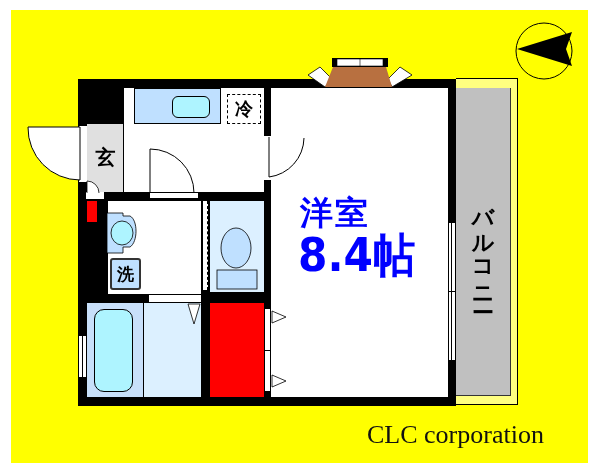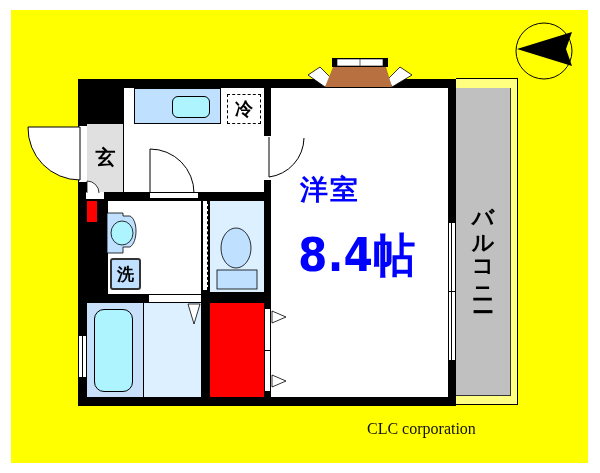--- a/index.html
+++ b/index.html
@@ -2,21 +2,21 @@
 <html><head>
 <meta charset="utf-8">
 <style>
   html,body{margin:0;padding:0;background:#fff;}
   body{width:600px;height:473px;position:relative;overflow:hidden;font-family:"DejaVu Sans",sans-serif;}
   .abs{position:absolute;}
   .yellow{left:11px;top:10px;width:577px;height:453px;background:#ffff00;}
   .blk{background:#000;}
   .wht{background:#fff;}
   .label{position:absolute;font-weight:bold;color:#000;display:flex;align-items:center;justify-content:center;}
-  .company{position:absolute;left:367px;top:420px;font-family:"Liberation Serif","DejaVu Serif",serif;font-size:16px;color:#111;letter-spacing:0px;white-space:nowrap;}
+  .company{position:absolute;left:367px;top:420px;font-family:"Liberation Serif","DejaVu Serif",serif;font-size:26px;color:#111;letter-spacing:0px;white-space:nowrap;}
   .room-title{position:absolute;color:#0000ff;font-weight:bold;font-family:"DejaVu Sans",sans-serif;line-height:1;white-space:nowrap;}
   svg{position:absolute;overflow:visible;}
 </style>
 </head>
 <body>
 
 <div class="abs yellow"></div>
 
 <svg style="left:515px;top:22px;width:60px;height:60px;" viewBox="0 0 60 60">
   <circle cx="29" cy="29" r="28" fill="none" stroke="#000" stroke-width="1"></circle>
@@ -98,16 +98,16 @@
 <div class="abs" style="left:210px;top:303px;width:54px;height:94px;background:#ff0000;"></div>
 <div class="abs wht" style="left:264px;top:308px;width:7px;height:84px;border:1px solid #000;box-sizing:border-box;"></div>
 <div class="abs" style="left:264px;top:350px;width:7px;height:1px;background:#000;"></div>
 <svg style="left:271px;top:310px;width:16px;height:14px;" viewBox="0 0 16 14">
   <polygon points="1,1 15,7 1,13" fill="#fff" stroke="#000" stroke-width="0.8"></polygon>
 </svg>
 <svg style="left:271px;top:374px;width:16px;height:14px;" viewBox="0 0 16 14">
   <polygon points="1,1 15,7 1,13" fill="#fff" stroke="#000" stroke-width="0.8"></polygon>
 </svg>
 
-<div class="room-title" style="left:300px;top:176px;font-size:28px;letter-spacing:2px;">洋室</div>
+<div class="room-title" style="left:300px;top:196px;font-size:33px;letter-spacing:2px;">洋室</div>
 <div class="room-title" style="left:298px;top:232px;font-size:46px;transform:scaleX(0.92);transform-origin:left;">8.4帖</div>
 
 <div class="company">CLC corporation</div>
 
 </body></html>

